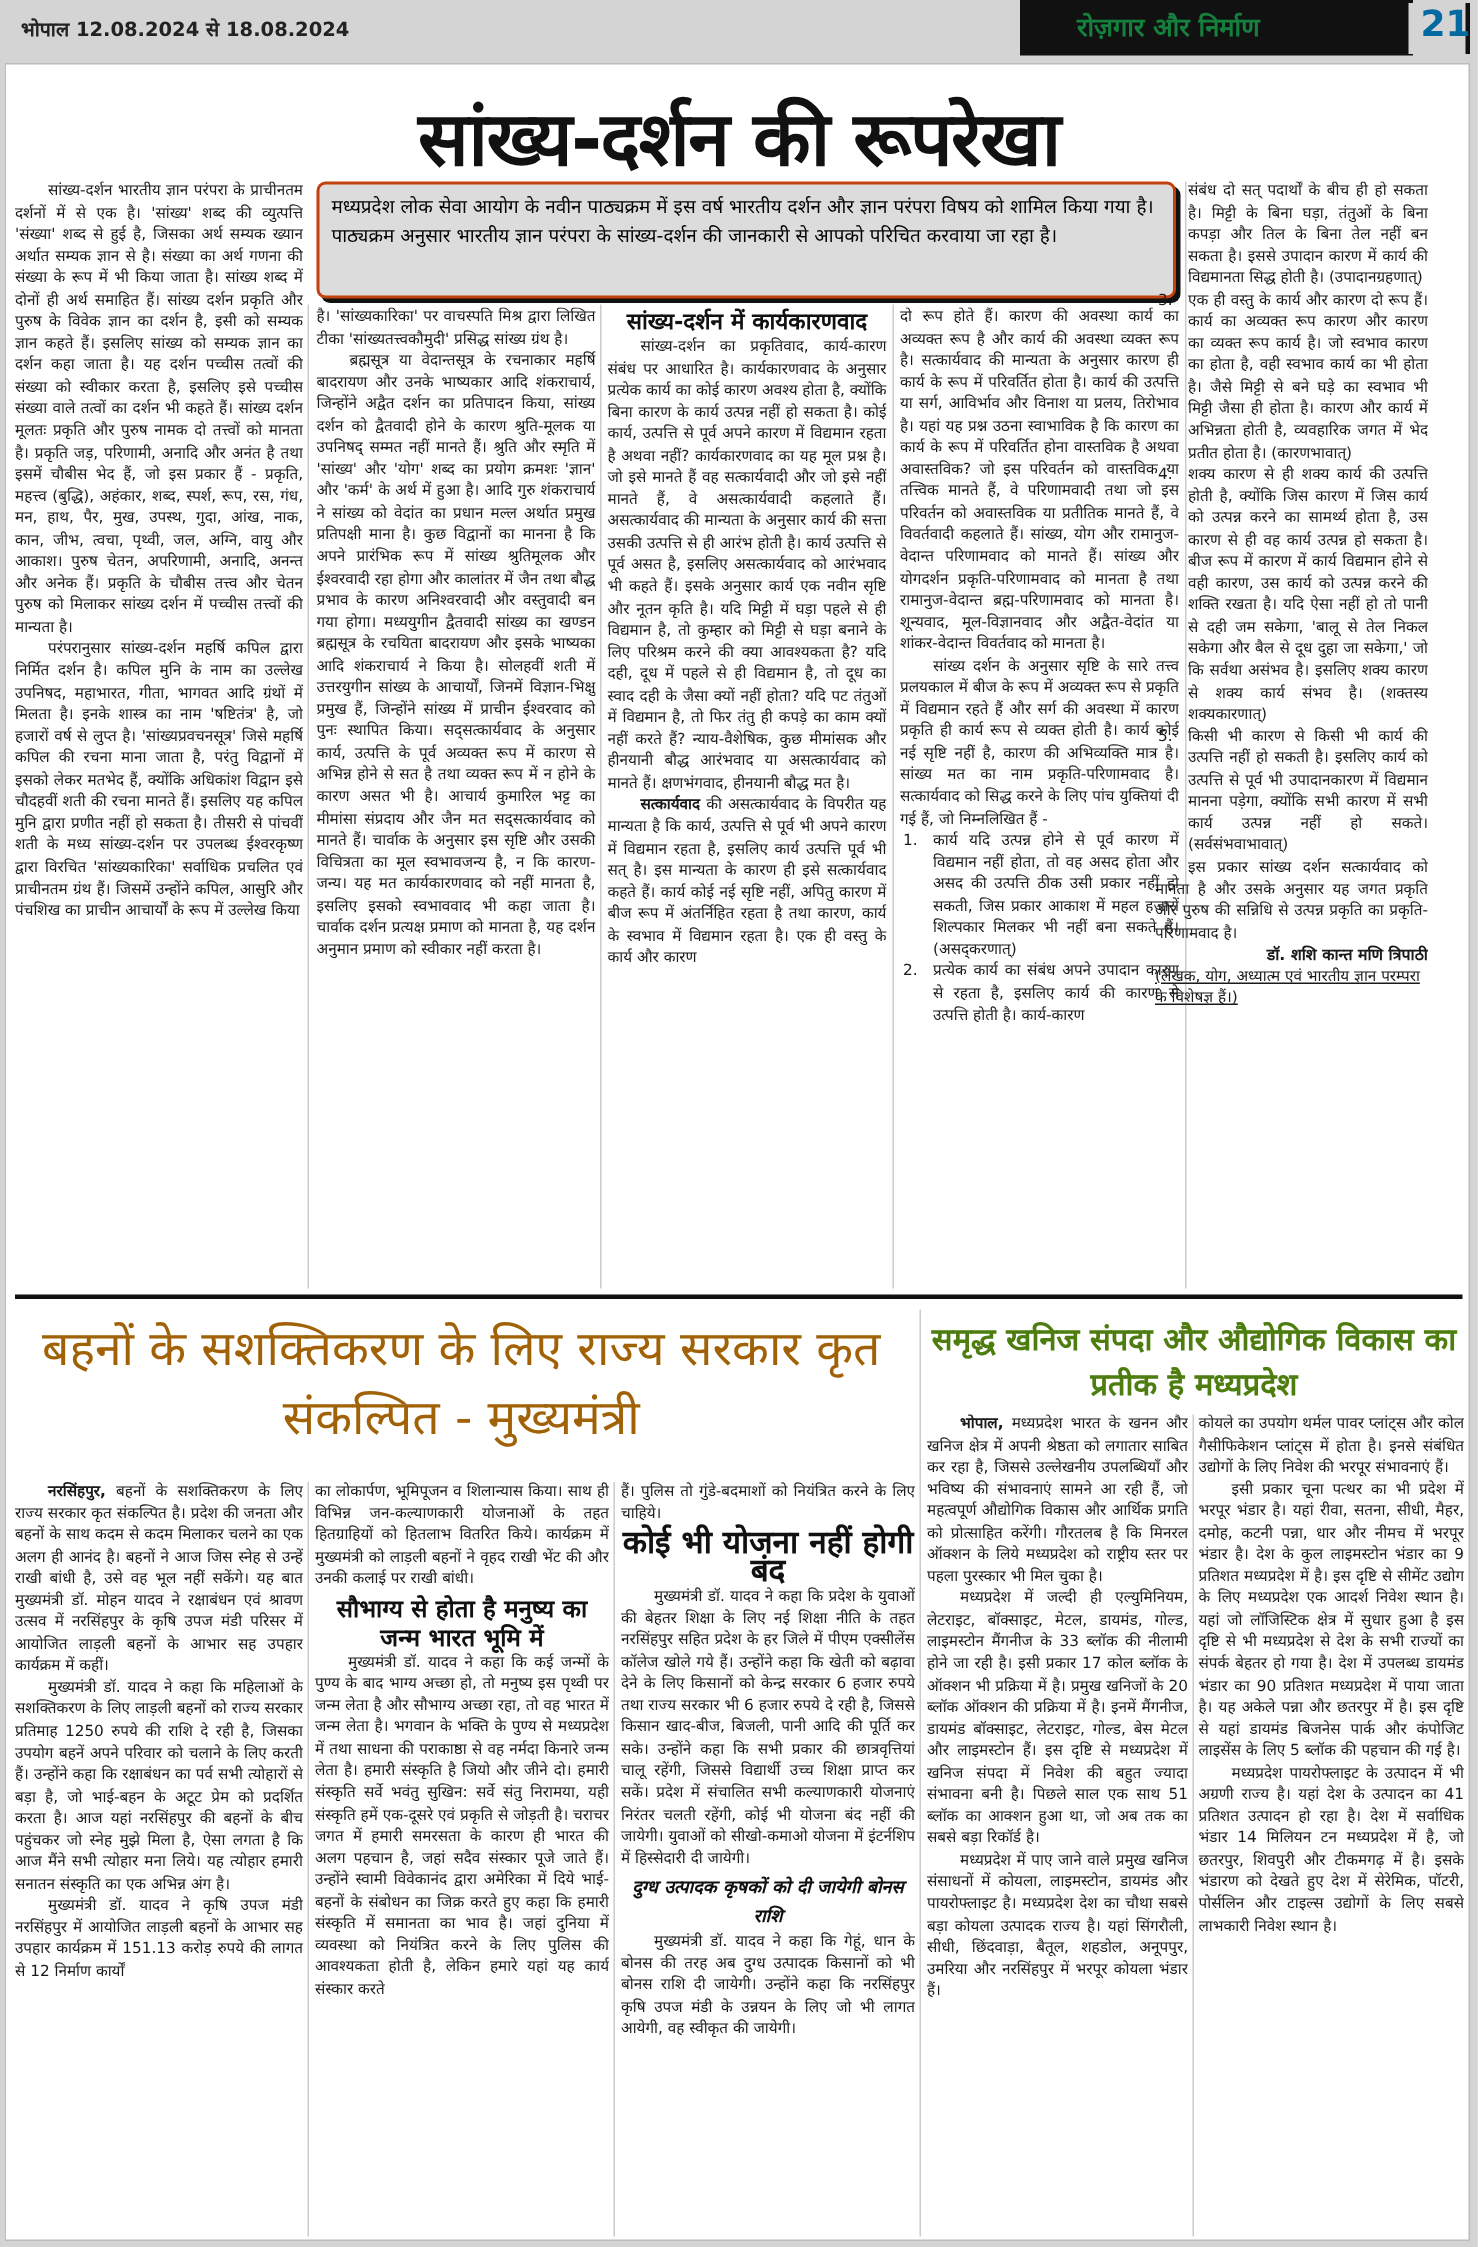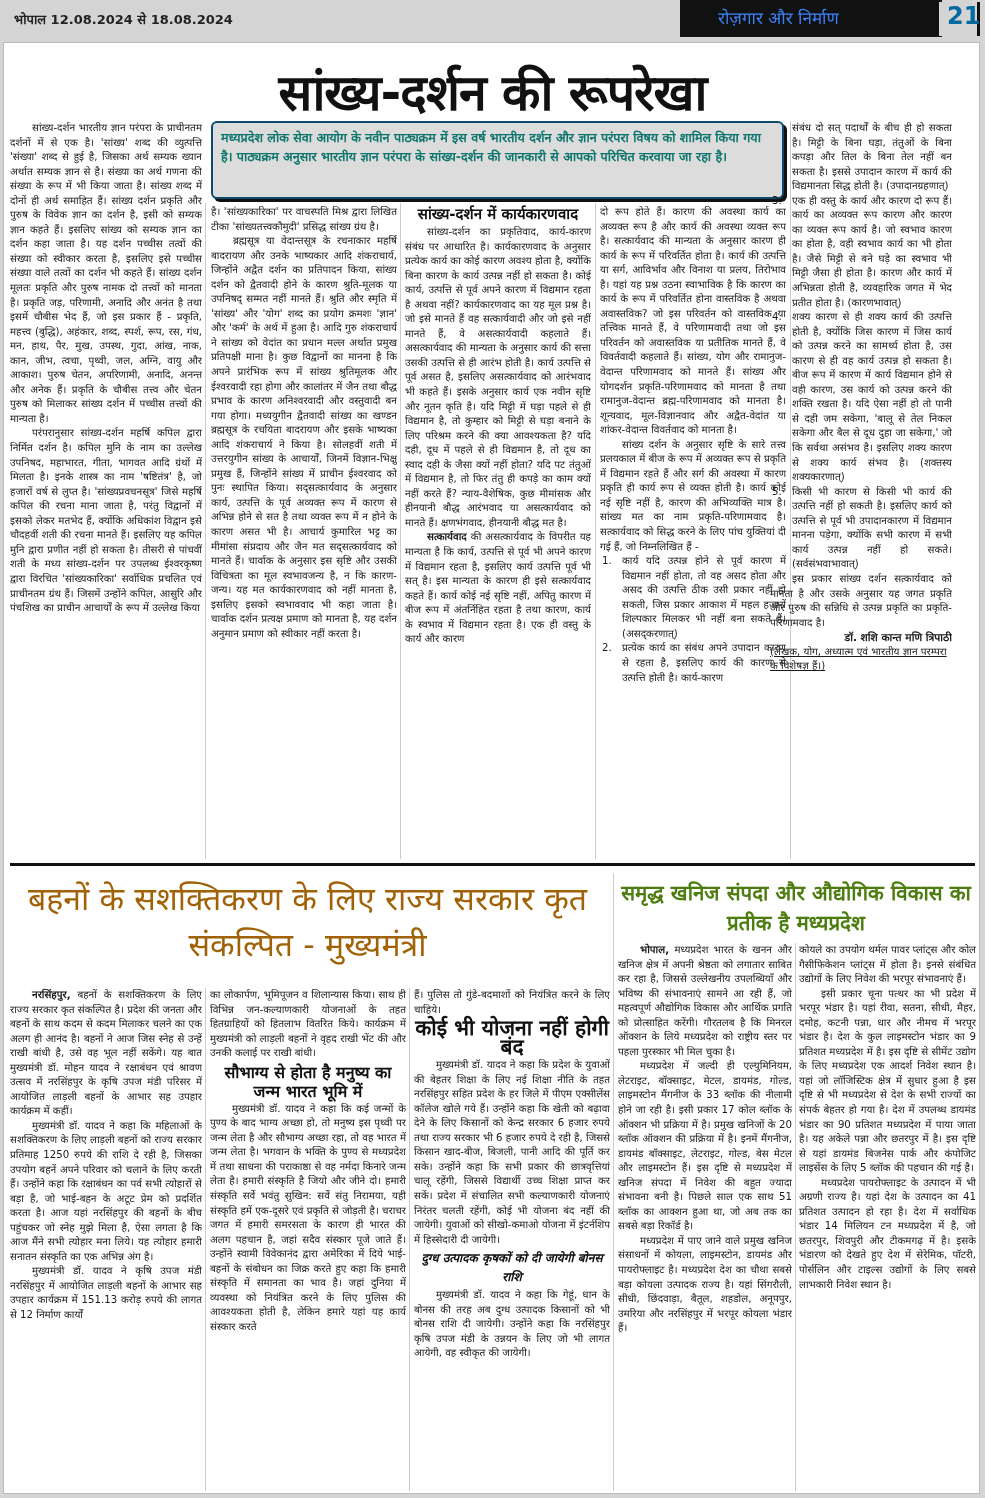--- a/index.html
+++ b/index.html
@@ -2,29 +2,29 @@
 <html><head>
 <meta charset="utf-8">
 <style>
   * { box-sizing: border-box; margin: 0; padding: 0; }
   html, body { width: 985px; height: 1498px; background: #d4d4d4; overflow: hidden; }
   body { font-family: "DejaVu Sans", "Liberation Sans", sans-serif; color: #111; position: relative; }
 
   .masthead { position: absolute; left: 0; top: 0; width: 960px; height: 40px; background: #d4d4d4; }
   .mast-date { position: absolute; left: 14px; top: 10px; font-size: 13px; font-weight: bold; color: #222; }
   .mast-brand { position: absolute; left: 680px; top: 0; width: 262px; height: 37px; background: #111; }
-  .mast-brand-name { position: absolute; left: 38px; top: 6px; font-size: 17px; font-weight: normal; color: #3b82f6; }
+  .mast-brand-name { position: absolute; left: 38px; top: 6px; font-size: 17px; font-weight: bold; color: #15803d; }
   .mast-page { position: absolute; left: 947px; top: 2px; font-size: 24px; font-weight: bold; color: #0369a1; }
   .mast-page-bracket { position: absolute; left: 936px; top: 2px; width: 44px; height: 34px; border-left: 3px solid #111; border-right: 3px solid #111; background: #d4d4d4; }
 
   .page { position: absolute; left: 3px; top: 42px; width: 977px; height: 1452px; background: #fff; border: 1px solid #bbb; }
 
   .main-title { position: absolute; left: 0; top: 14px; width: 977px; text-align: center; font-size: 50px; font-weight: bold; letter-spacing: -1px; color: #111; }
 
-  .intro-box { position: absolute; left: 207px; top: 78px; width: 573px; height: 78px; background: #dcdcdc; border: 2px solid #0c4a6e; border-radius: 6px; box-shadow: 3px 3px 0 #111; padding: 5px 8px; font-size: 12.6px; font-weight: bold; line-height: 19px; color: #0f766e; }
+  .intro-box { position: absolute; left: 207px; top: 78px; width: 573px; height: 78px; background: #dcdcdc; border: 2px solid #c2410c; border-radius: 6px; box-shadow: 3px 3px 0 #111; padding: 5px 8px; font-size: 12.6px; font-weight: normal; line-height: 19px; color: #000000; }
 
   .col { position: absolute; font-family: "DejaVu Sans", sans-serif; font-size: 10.2px; line-height: 14.55px; color: #1a1a1a; text-align: justify; overflow: hidden; }
   .col p { text-indent: 22px; margin: 0; }
   .col p.noind { text-indent: 0; }
   .col ol { list-style: none; margin: 0; padding: 0; }
   .col li { position: relative; padding-left: 22px; }
   .col li .num { position: absolute; left: 2px; top: 0; }
   .sub-head { font-size: 15px; font-weight: bold; line-height: 19px; text-align: center; color: #111; margin: 2px 0 1px; }
   .byline { text-align: right; font-weight: bold; font-size: 10.6px; }
   .byline-note { text-align: left; text-decoration: underline; }

